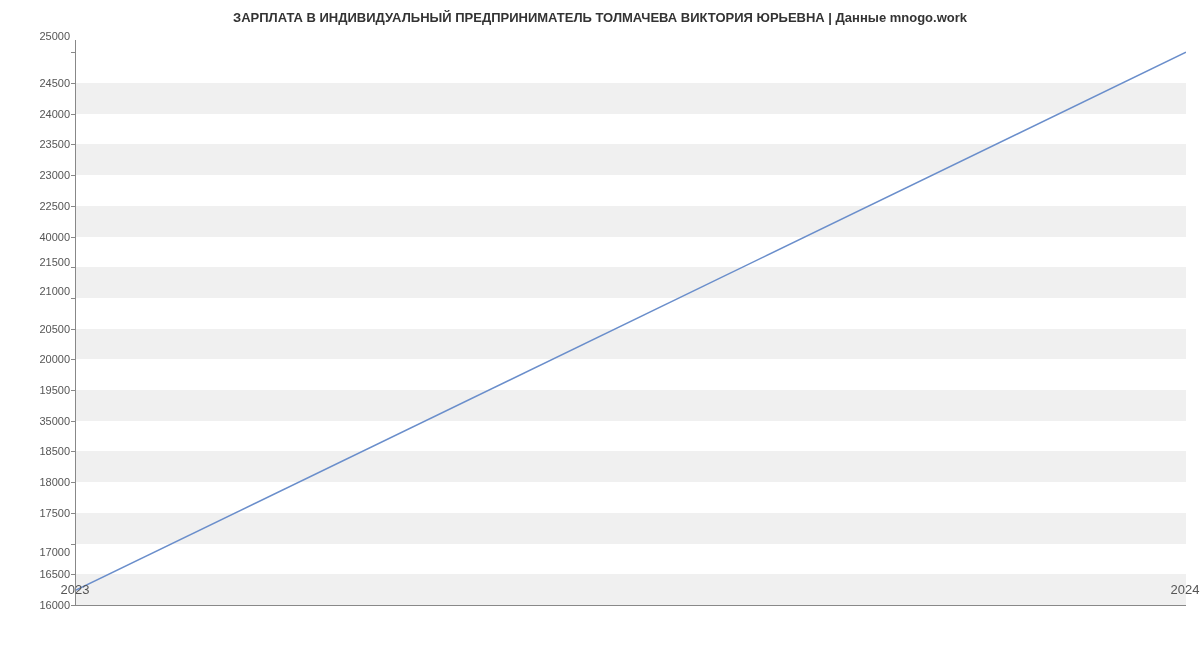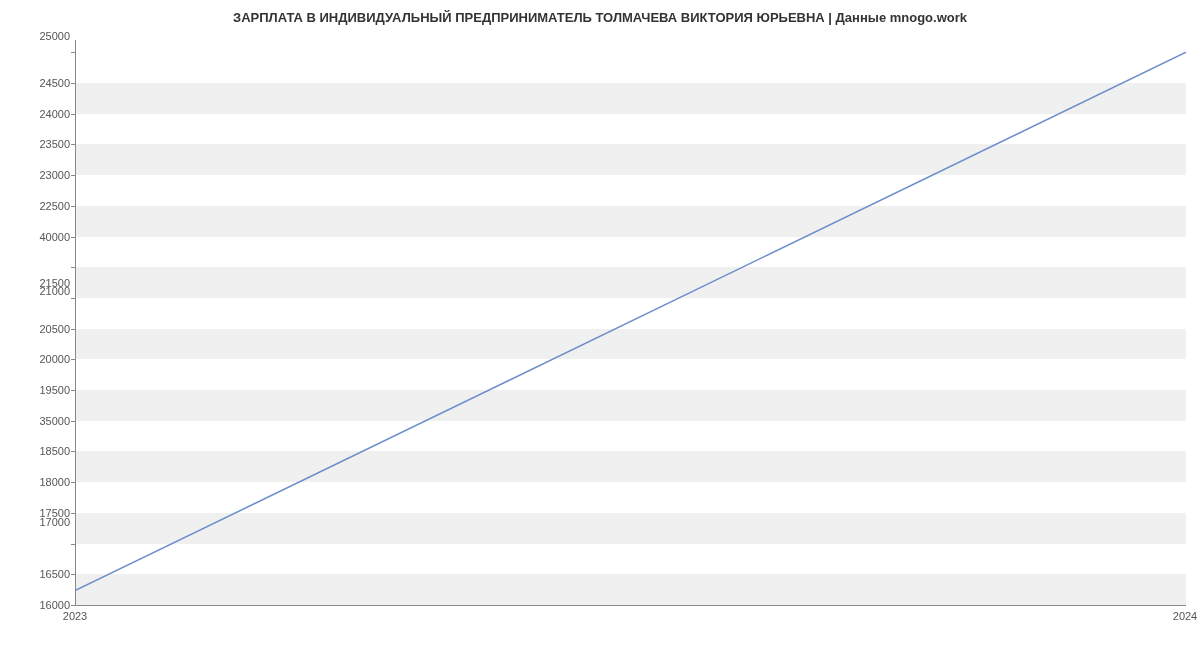--- a/index.html
+++ b/index.html
@@ -53,22 +53,22 @@
   }
   .y-tick-mark {
     position: absolute;
     left: 71px;
     width: 4px;
     height: 1px;
     background: #888;
   }
   .x-tick {
     position: absolute;
-    top: 610px;
-    font-size: 11px;
+    top: 582px;
+    font-size: 13px;
     color: #555;
     transform: translateX(-50%);
   }
   svg.line-layer {
     position: absolute;
     left: 0;
     top: 0;
     width: 100%;
     height: 100%;
   }
@@ -97,39 +97,39 @@
     <svg class="line-layer" id="svg" preserveAspectRatio="none" viewBox="0 0 1110 565">
         <path d="M0 550.1380434782609 L1110 12.282608695652165" class="series-line" style="stroke: rgb(106, 142, 203);"></path>
       </svg>
   </div>
 
   <div id="y-axis">
       <div class="y-tick" style="top: 605px;">16000</div>
       <div class="y-tick-mark" style="top: 605px;"></div>
       <div class="y-tick" style="top: 574.293px; text-align: right;">16500</div>
       <div class="y-tick-mark" style="top: 574.293px;"></div>
-      <div class="y-tick" style="top: 522px;">17000</div>
+      <div class="y-tick" style="top: 552px;">17000</div>
       <div class="y-tick-mark" style="top: 543.587px;"></div>
       <div class="y-tick" style="top: 512.88px;">17500</div>
       <div class="y-tick-mark" style="top: 512.88px;"></div>
       <div class="y-tick" style="top: 482.174px;">18000</div>
       <div class="y-tick-mark" style="top: 482.174px;"></div>
       <div class="y-tick" style="top: 451.467px;">18500</div>
       <div class="y-tick-mark" style="top: 451.467px;"></div>
       <div class="y-tick" style="top: 420.761px;">35000</div>
       <div class="y-tick-mark" style="top: 420.761px;"></div>
       <div class="y-tick" style="top: 390.054px;">19500</div>
       <div class="y-tick-mark" style="top: 390.054px;"></div>
       <div class="y-tick" style="top: 359.348px;">20000</div>
       <div class="y-tick-mark" style="top: 359.348px;"></div>
       <div class="y-tick" style="top: 328.641px;">20500</div>
       <div class="y-tick-mark" style="top: 328.641px;"></div>
       <div class="y-tick" style="top: 291px;">21000</div>
       <div class="y-tick-mark" style="top: 297.935px;"></div>
-      <div class="y-tick" style="top: 283px;">21500</div>
+      <div class="y-tick" style="top: 262px;">21500</div>
       <div class="y-tick-mark" style="top: 267.228px;"></div>
       <div class="y-tick" style="top: 236.522px;">40000</div>
       <div class="y-tick-mark" style="top: 236.522px;"></div>
       <div class="y-tick" style="top: 205.815px;">22500</div>
       <div class="y-tick-mark" style="top: 205.815px;"></div>
       <div class="y-tick" style="top: 175.109px;">23000</div>
       <div class="y-tick-mark" style="top: 175.109px;"></div>
       <div class="y-tick" style="top: 144.402px;">23500</div>
       <div class="y-tick-mark" style="top: 144.402px;"></div>
       <div class="y-tick" style="top: 113.696px;">24000</div>

